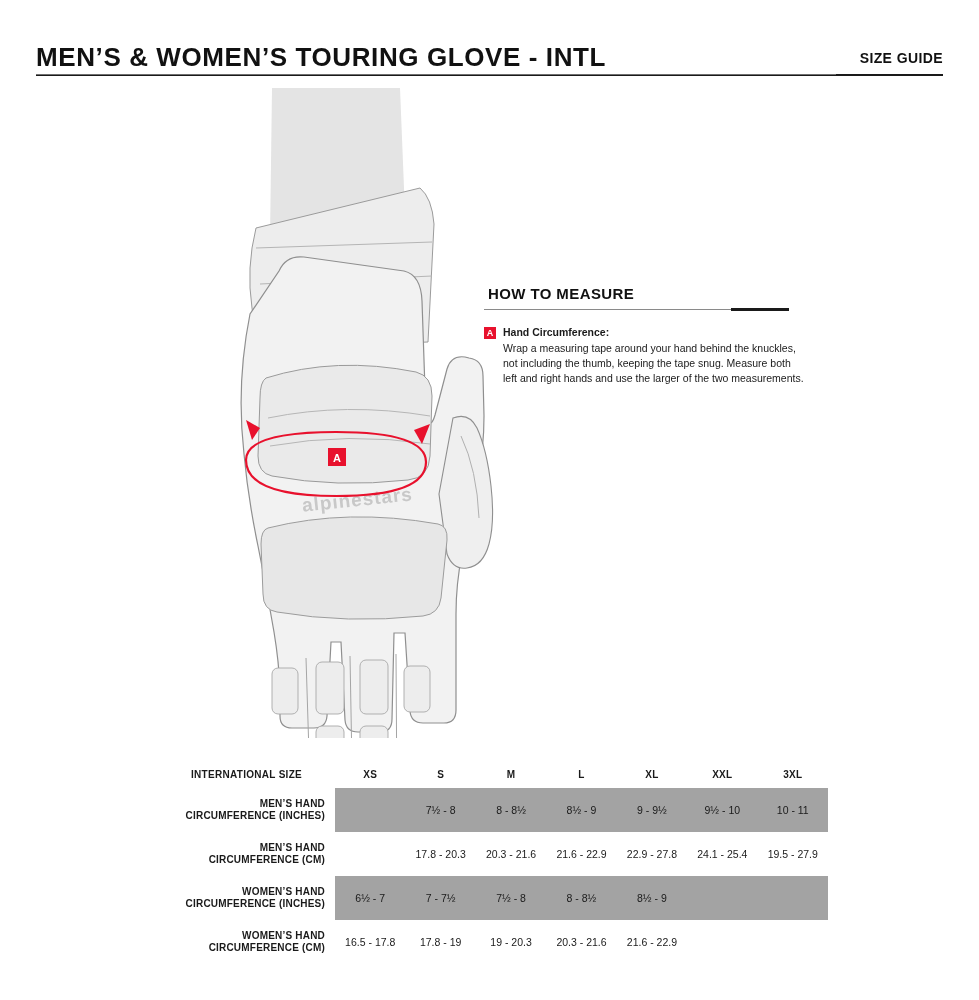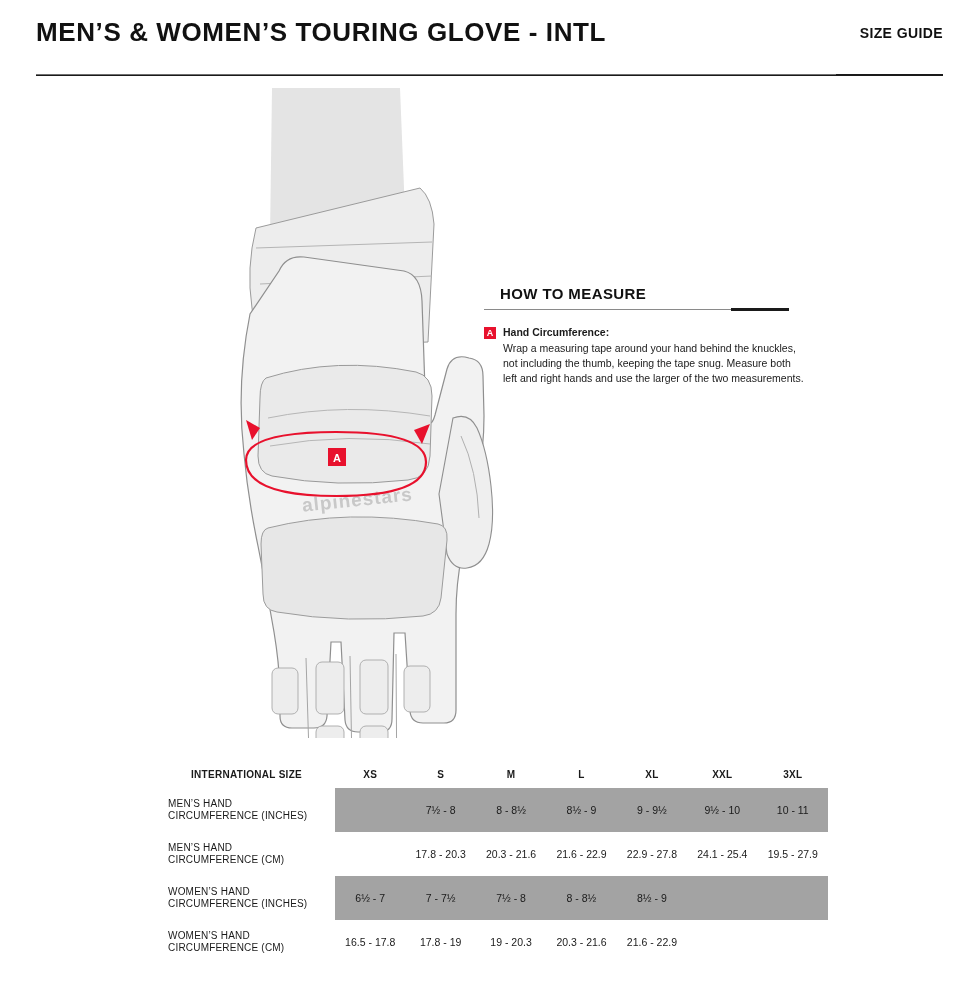--- a/index.html
+++ b/index.html
@@ -13,21 +13,21 @@
     position: relative;
     width: 979px;
     height: 1000px;
     overflow: hidden;
     background: #fff;
   }
 
   
   .header {
     position: absolute;
-    top: 15px; left: 36px; right: 36px;
+    top: 40px; left: 36px; right: 36px;
     height: 52px;
     display: flex;
     align-items: flex-start;
     justify-content: space-between;
   }
   .header-title {
     font-size: 26px;
     font-weight: bold;
     letter-spacing: 0.6px;
     color: #111;
@@ -74,21 +74,21 @@
     position: absolute;
     top: 285px;
     left: 484px;
     width: 320px;
   }
   .howto-title {
     font-size: 15px;
     font-weight: bold;
     letter-spacing: 0.4px;
     color: #111;
-    margin: 0 0 6px 16px;
+    margin: 0 0 6px 4px;
   }
   .howto-rules {
     position: relative;
     height: 3px;
     margin-bottom: 14px;
   }
   .howto-rule-light {
     position: absolute; left: 0; top: 1px;
     width: 305px; height: 1px;
     background: #8a8a8a;
@@ -146,24 +146,24 @@
     padding-right: 10px;
   }
   .data-row td {
     height: 44px;
     font-size: 10.5px;
     text-align: center;
     vertical-align: middle;
     color: #1a1a1a;
   }
   .data-row td.rowlabel {
-    text-align: left;
+    text-align: right;
     padding-right: 10px;
     font-size: 10px;
-    font-weight: normal;
+    font-weight: bold;
     letter-spacing: 0.2px;
     line-height: 1.25;
   }
   .row-shaded td.cell { background: #a3a3a3; }
   .rowlabel span { display: block; }
 </style>
 </head>
 <body>
 
 <div class="page">

